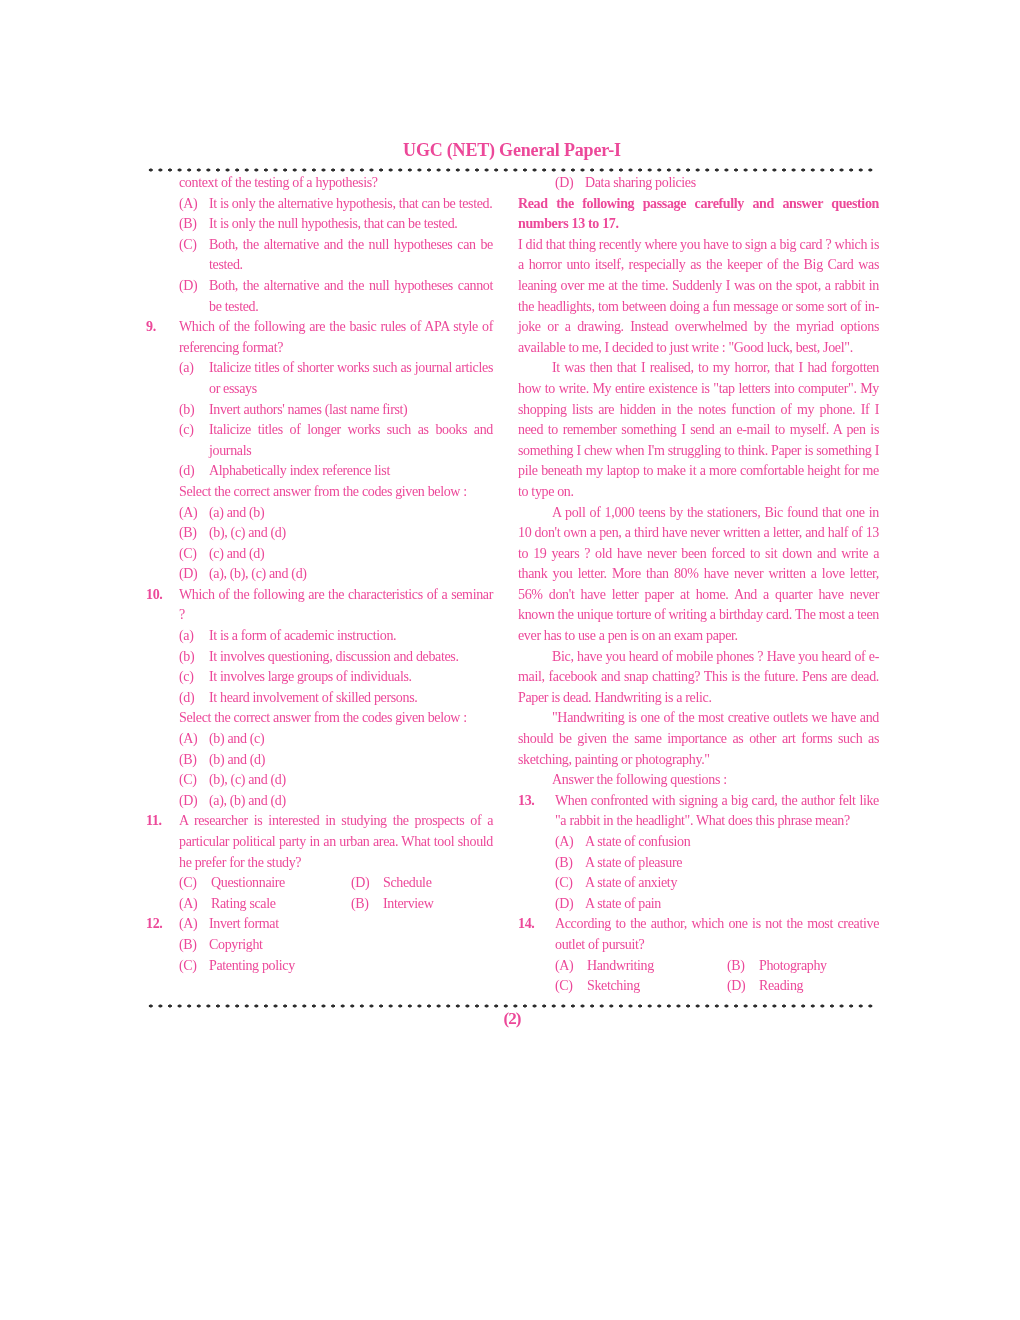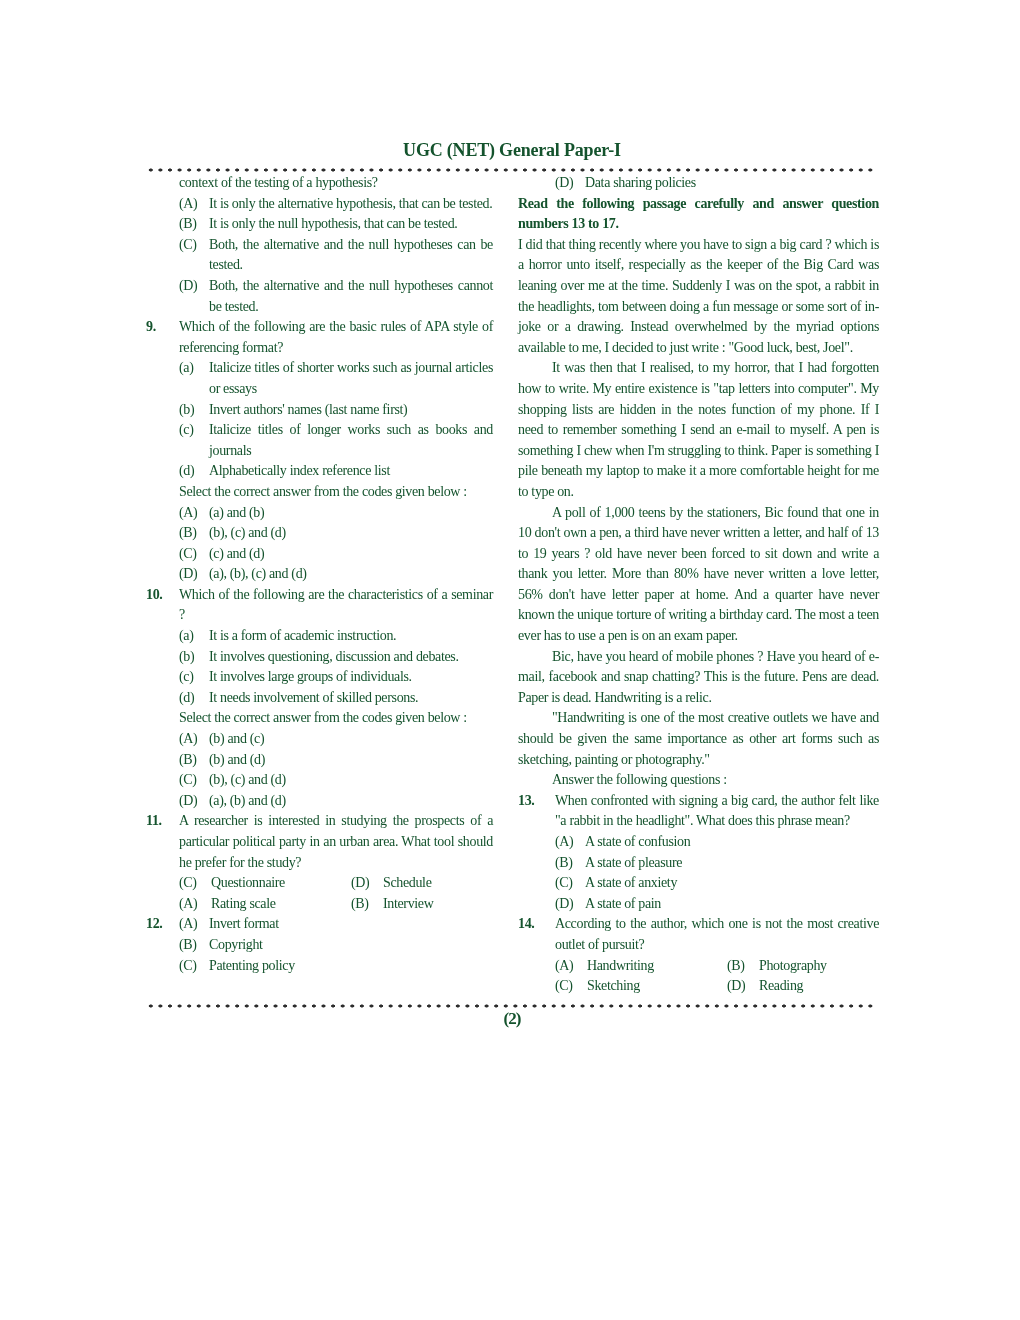--- a/index.html
+++ b/index.html
@@ -1,21 +1,21 @@
 <!DOCTYPE html>
 <html><head>
 <meta charset="utf-8">
 <style>
   html,body { margin:0; padding:0; background:#ffffff; }
   .page {
     position:relative;
     width:1020px; height:1320px;
     background:#ffffff;
     font-family:"Liberation Serif", serif;
-    color:#14532d;
+    color:#ec4899;
     overflow:hidden;
   }
   .sheet {
     position:absolute;
     left:146px; top:140px;
     width:732px;
   }
   .title {
     text-align:center;
     font-weight:bold;
@@ -157,21 +157,21 @@
             <div class="opt">
               <span class="optlabel">(b)</span>
               <span class="opttext">It involves questioning, discussion and debates.</span>
             </div>
             <div class="opt">
               <span class="optlabel">(c)</span>
               <span class="opttext">It involves large groups of individuals.</span>
             </div>
             <div class="opt">
               <span class="optlabel">(d)</span>
-              <span class="opttext">It needs involvement of skilled persons.</span>
+              <span class="opttext">It heard involvement of skilled persons.</span>
             </div>
             <div class="note">Select the correct answer from the codes given below :</div>
             <div class="opt">
               <span class="optlabel">(A)</span>
               <span class="opttext">(b) and (c)</span>
             </div>
             <div class="opt">
               <span class="optlabel">(B)</span>
               <span class="opttext">(b) and (d)</span>
             </div>

